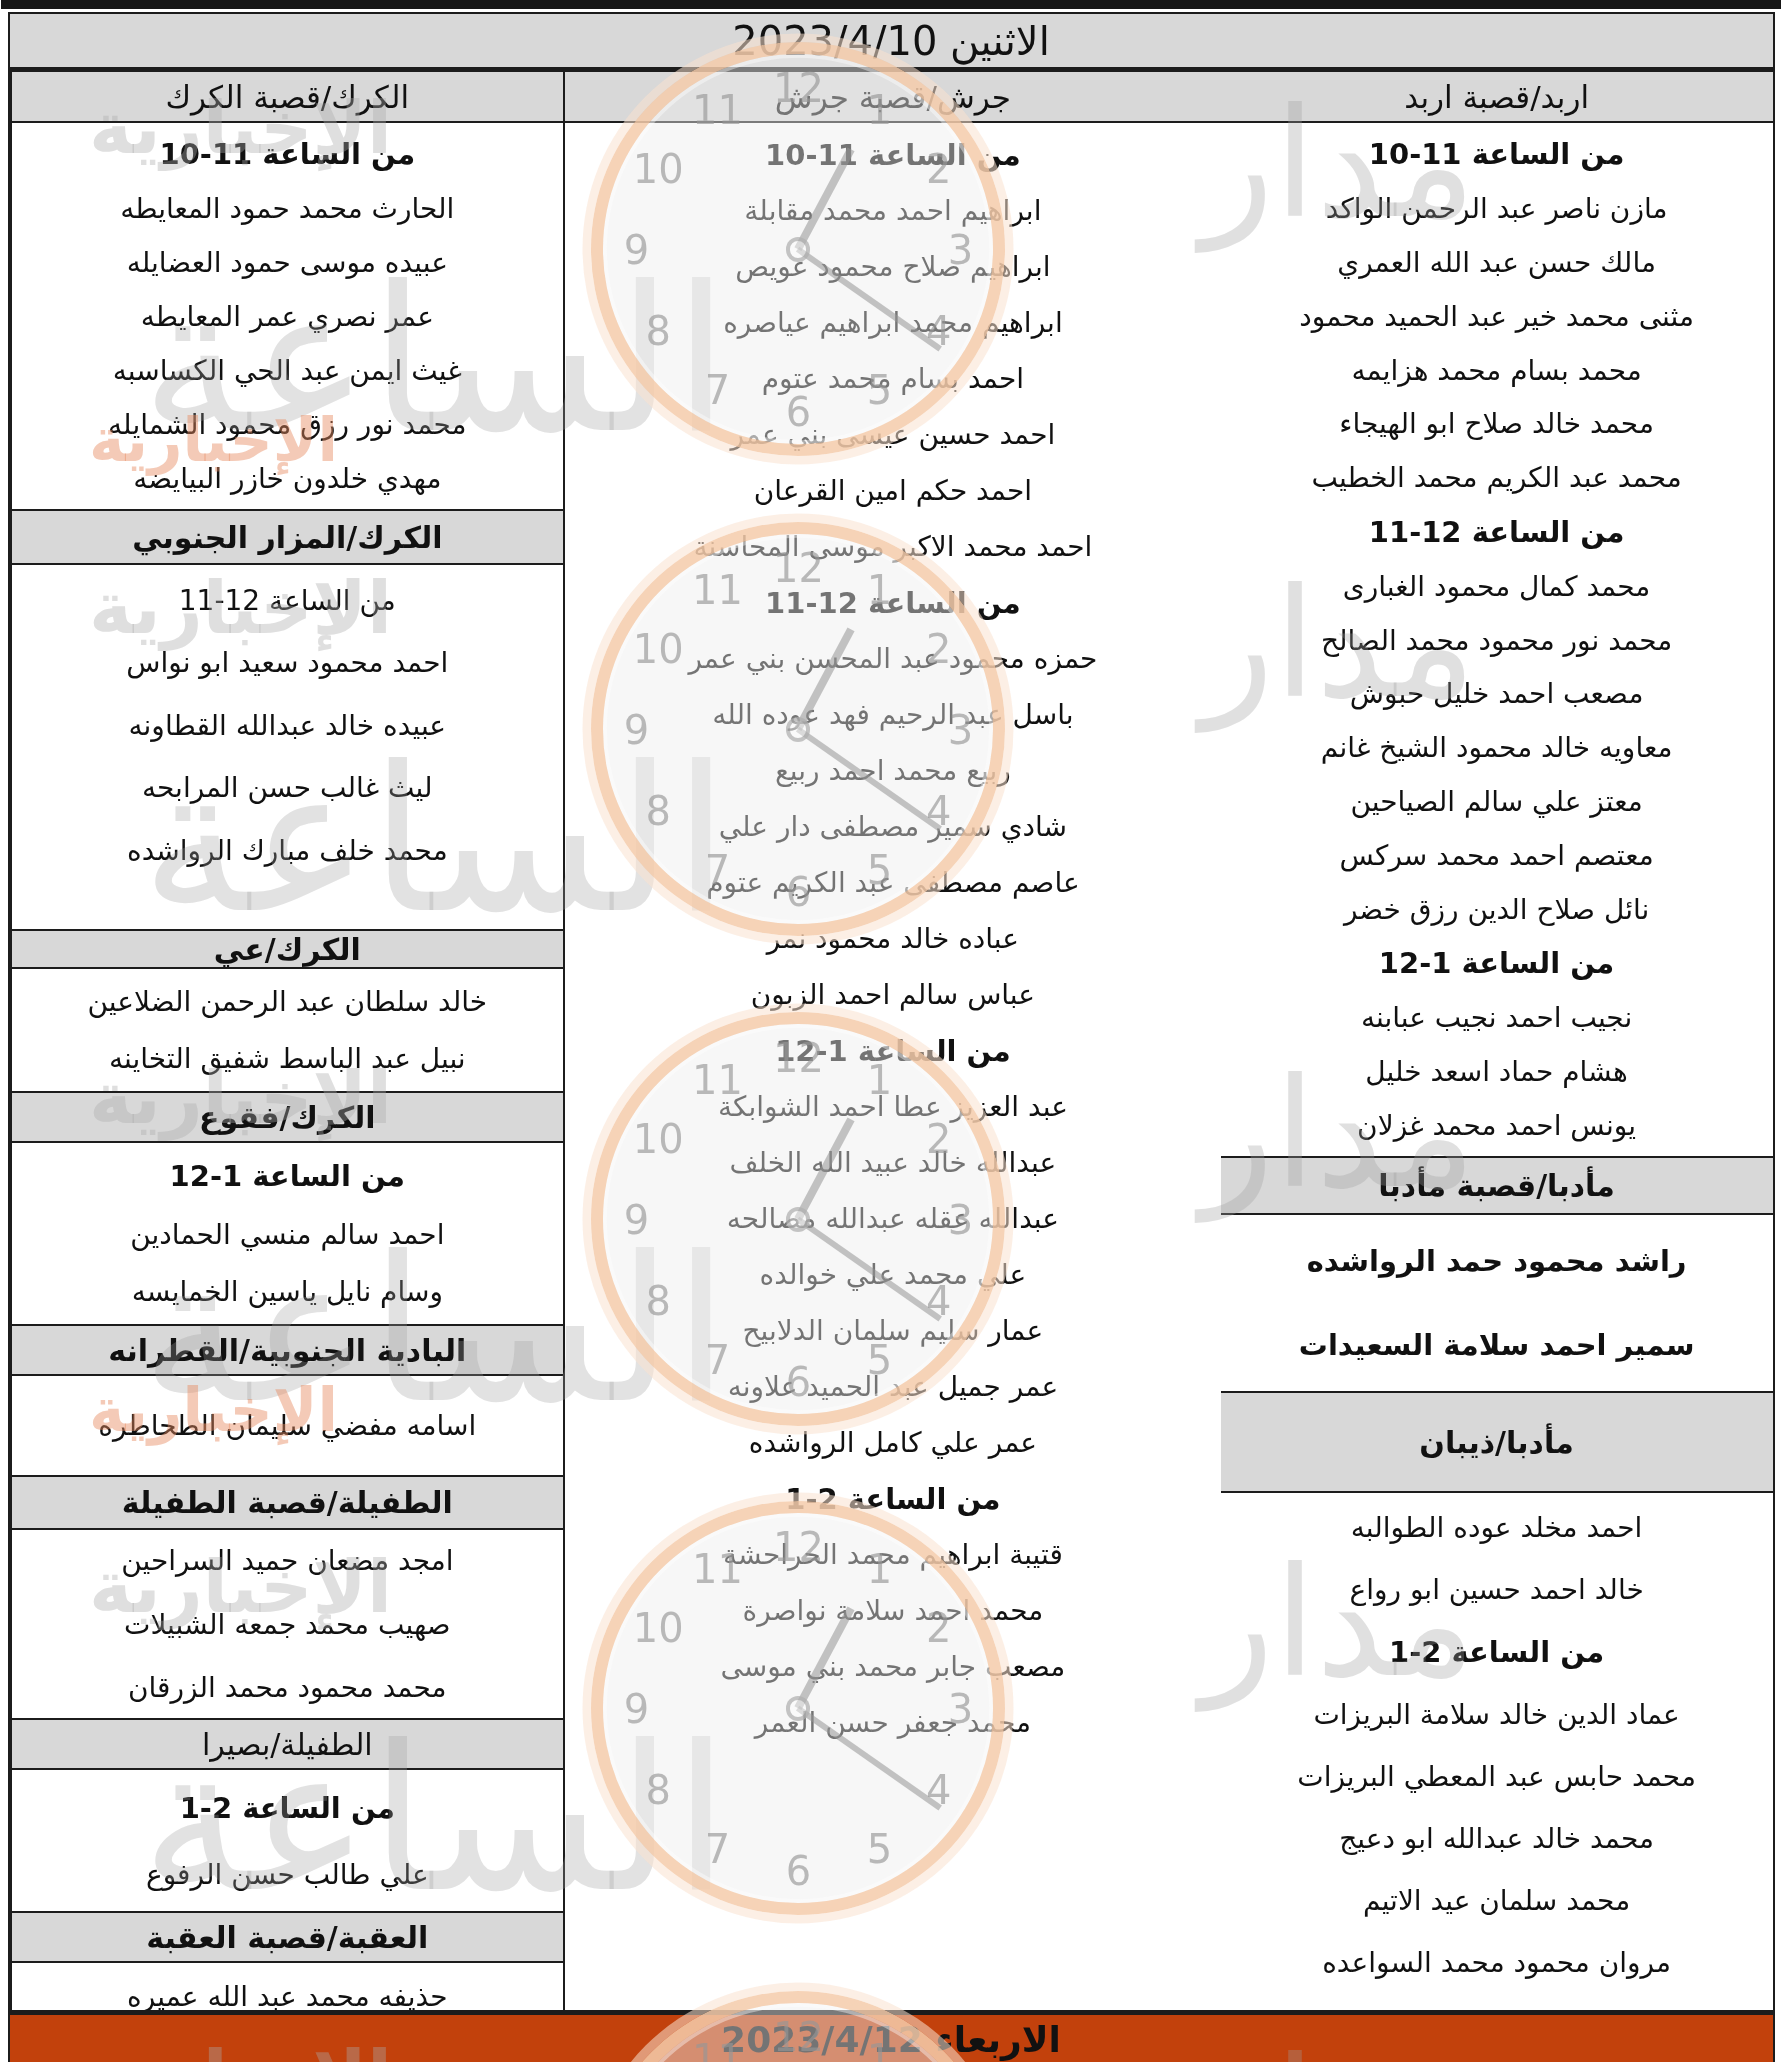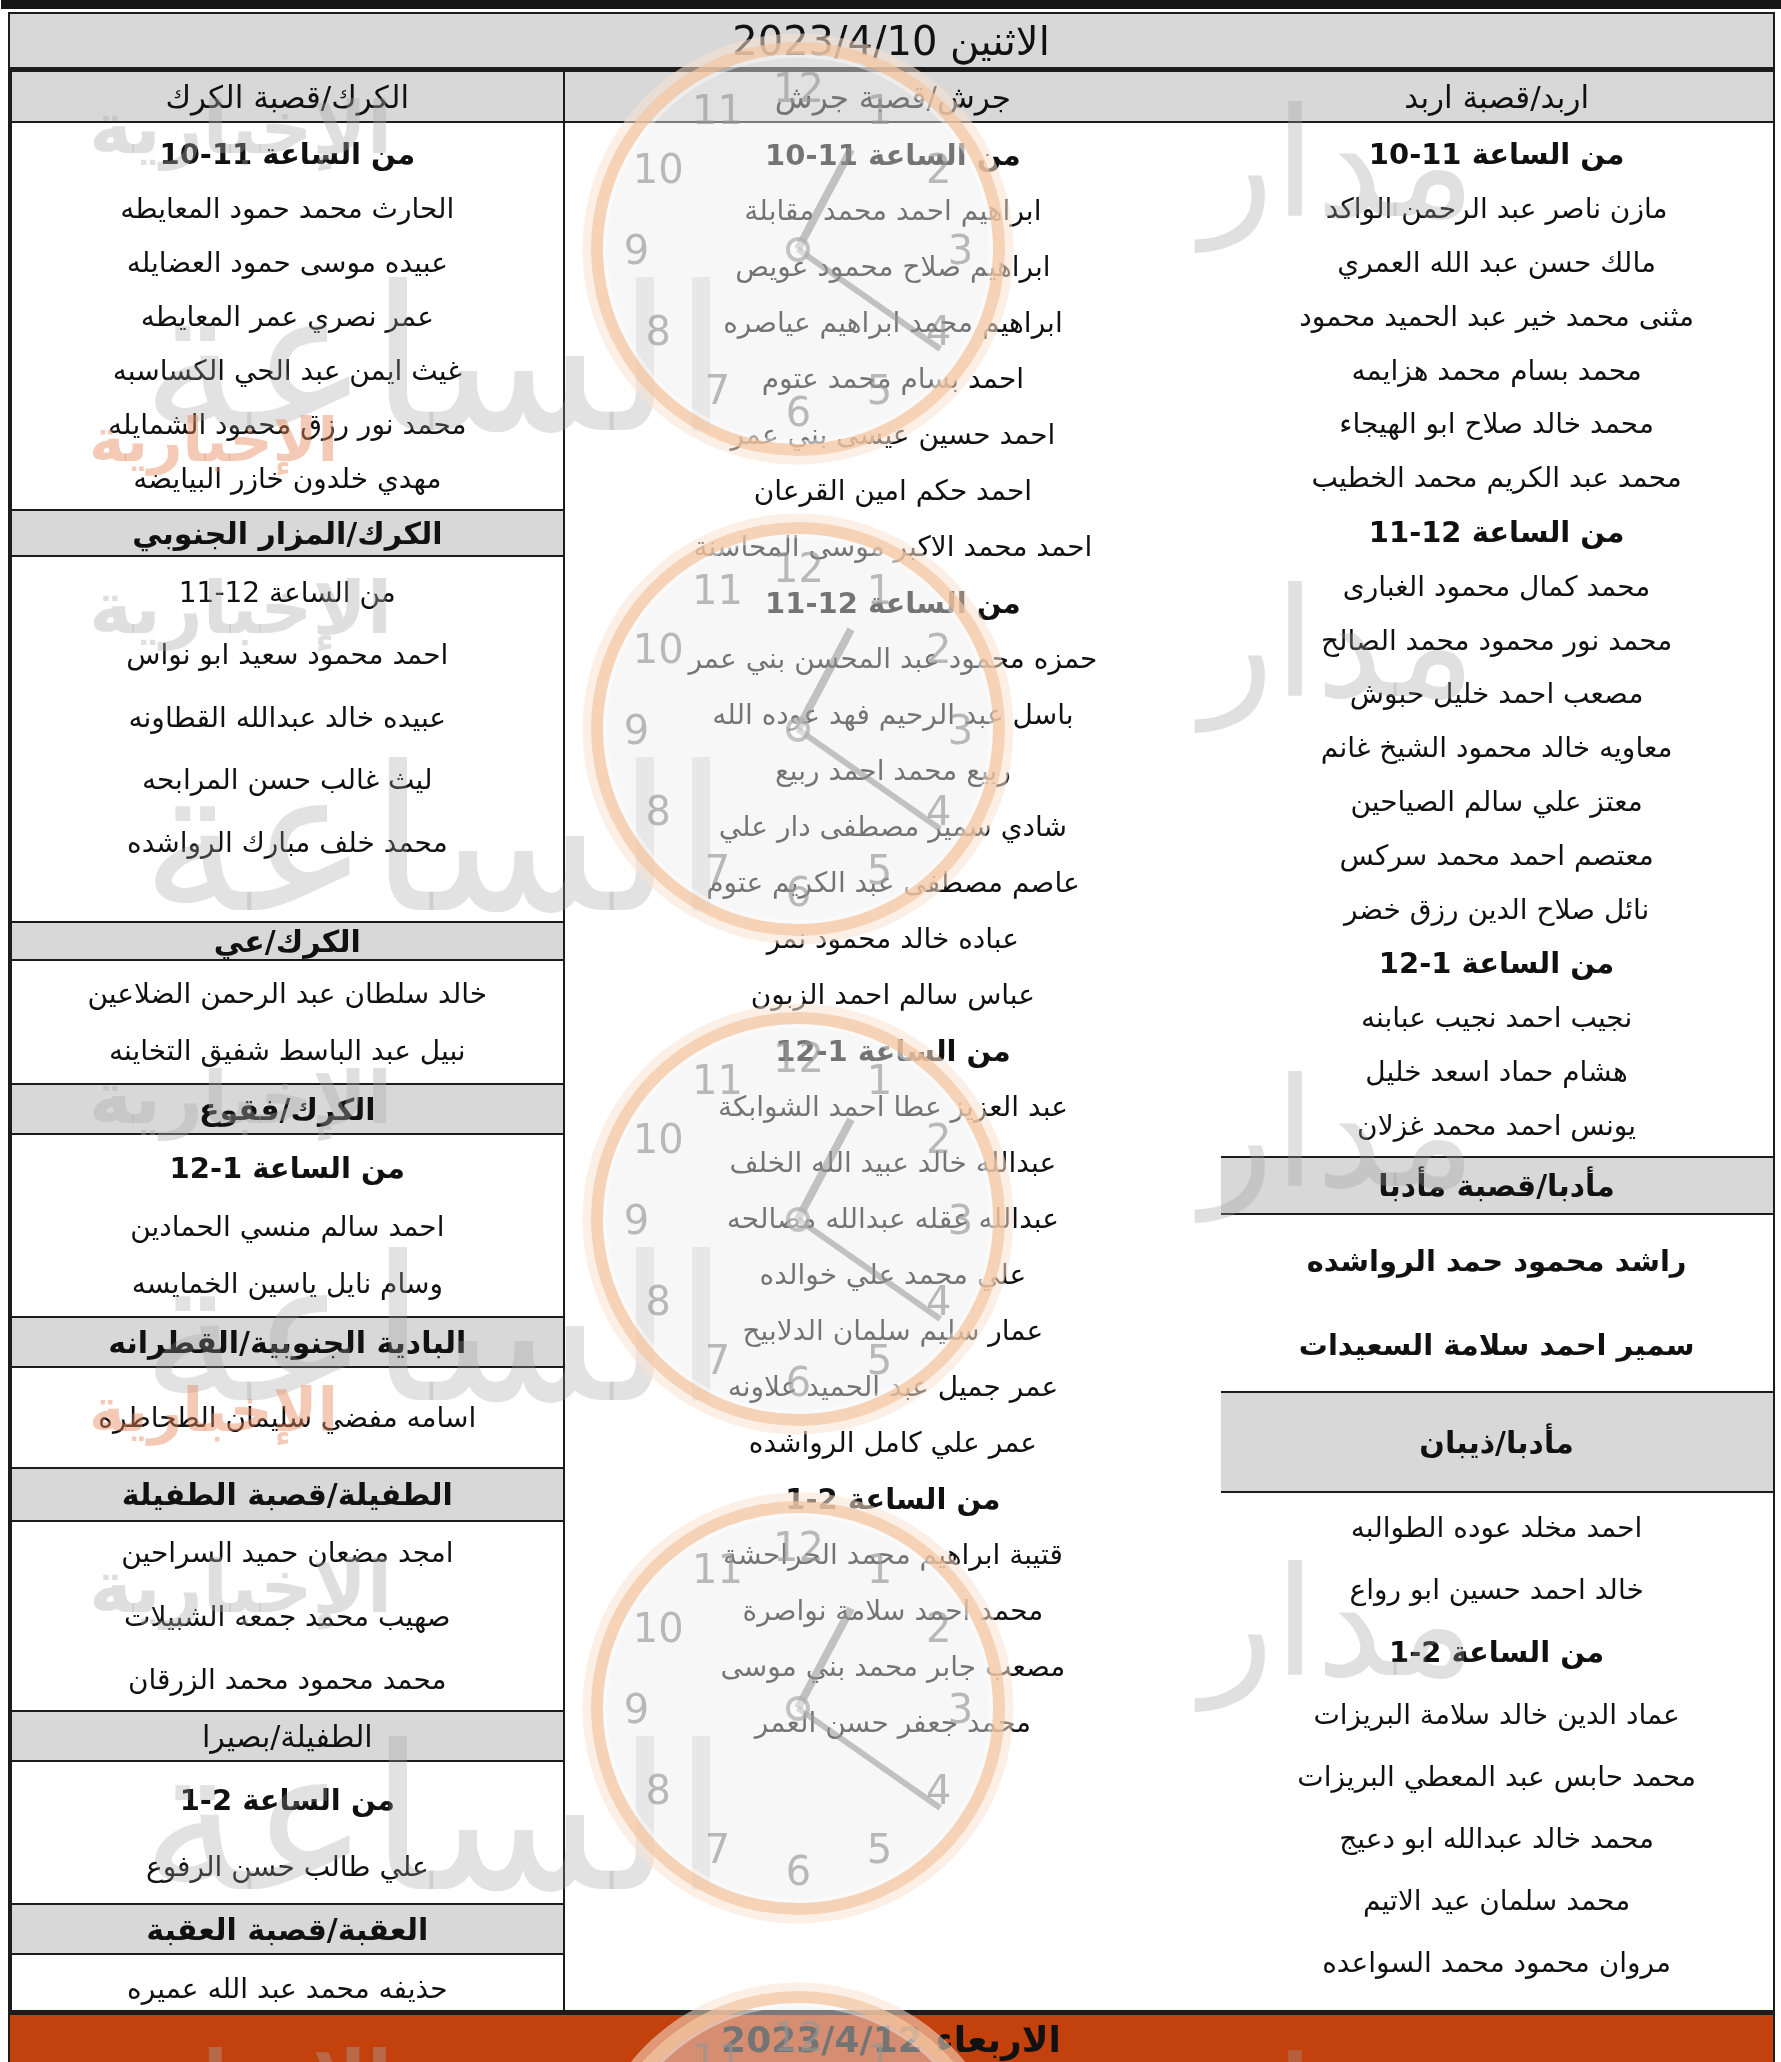--- a/index.html
+++ b/index.html
@@ -179,21 +179,21 @@
     <div class="col b-l">
         <div class="cell" style="height: 386px;">
           <div class="line bold">من الساعة 11-10</div>
           <div class="line">الحارث محمد حمود المعايطه</div>
           <div class="line">عبيده موسى حمود العضايله</div>
           <div class="line">عمر نصري عمر المعايطه</div>
           <div class="line">غيث ايمن عبد الحي الكساسبه</div>
           <div class="line">محمد نور رزق محمود الشمايله</div>
           <div class="line">مهدي خلدون خازر البيايضه</div>
         </div>
-        <div class="section-header" style="height: 48px;">الكرك/المزار الجنوبي</div>
+        <div class="section-header" style="height: 56px;">الكرك/المزار الجنوبي</div>
         <div class="cell" style="height: 320px;">
           <div class="line">من الساعة 12-11</div>
           <div class="line">احمد محمود سعيد ابو نواس</div>
           <div class="line">عبيده خالد عبدالله القطاونه</div>
           <div class="line">ليث غالب حسن المرابحه</div>
           <div class="line">محمد خلف مبارك الرواشده</div>
         </div>
         <div class="section-header" style="height: 40px; margin-top: 44px;">الكرك/عي</div>
         <div class="cell" style="height: 122px;">
           <div class="line">خالد سلطان عبد الرحمن الضلاعين</div>

